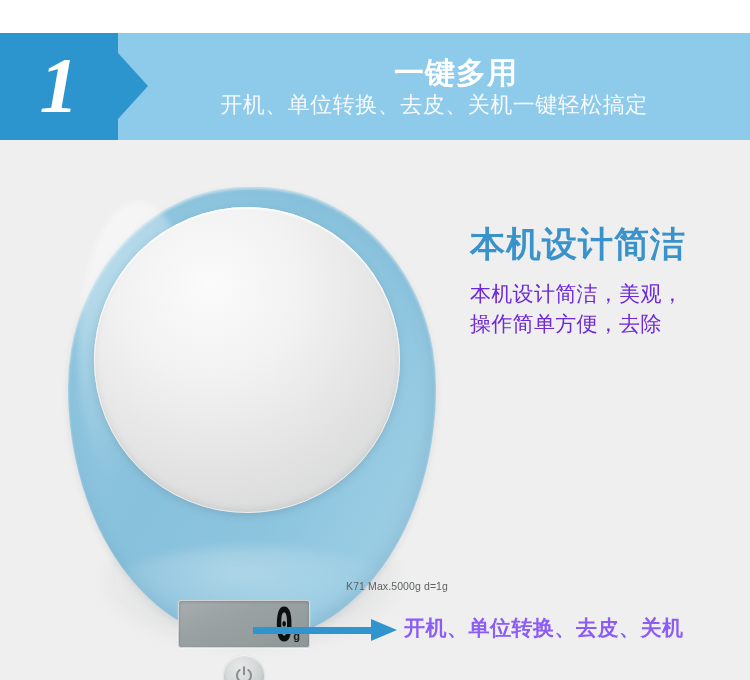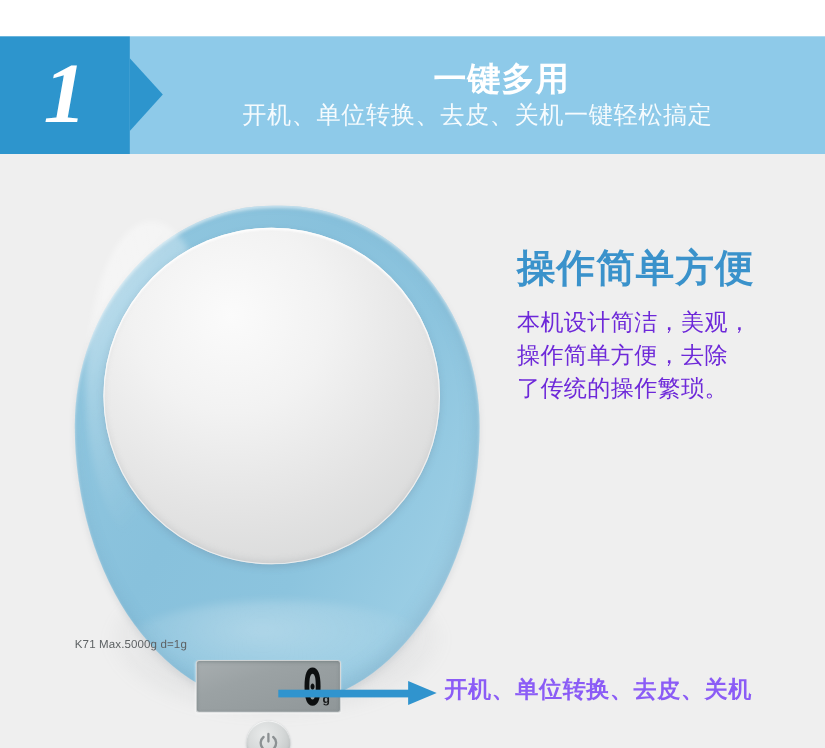--- a/index.html
+++ b/index.html
@@ -217,25 +217,25 @@
     height: 100%;
     border-radius: 50%;
     border: 1px solid rgba(255,255,255,0.6);
     box-sizing: border-box;
     pointer-events: none;
   }
 
   
   .scale-spec {
     position: absolute;
-    left: 0;
+    left: 12px;
     top: 395px;
     width: 368px;
     margin-left: 6px;
-    text-align: left;
+    text-align: right;
     color: #5e6264;
     font-size: 10.5px;
     letter-spacing: 0.1px;
     white-space: nowrap;
   }
 
   
   .lcd {
     position: absolute;
     left: 116px;
@@ -428,22 +428,21 @@
     </div>
 
     <div class="callout-arrow">
       <div class="arrow-shaft"></div>
       <div class="arrow-head"></div>
     </div>
 
     <div class="callout-label">开机、单位转换、去皮、关机</div>
 
     <div class="right-text">
-      <div class="right-heading">操作简单方便</div>
+      <div class="right-heading">本机设计简洁</div>
       <div class="right-body">
         <span class="line">本机设计简洁，美观，</span>
         <span class="line">操作简单方便，去除</span>
-        <span class="line">了传统的操作繁琐。</span>
       </div>
     </div>
 
   </div>
 </div>
 
 </body></html>

